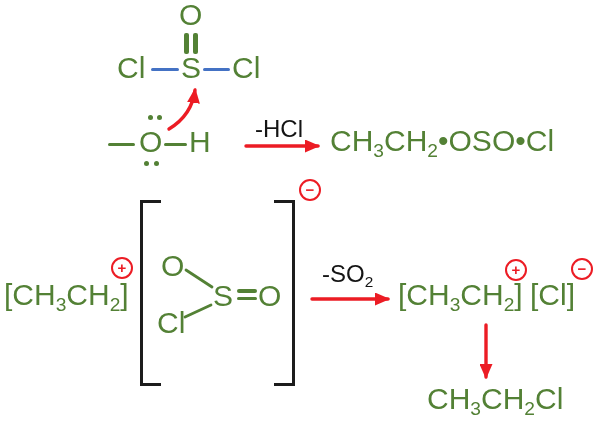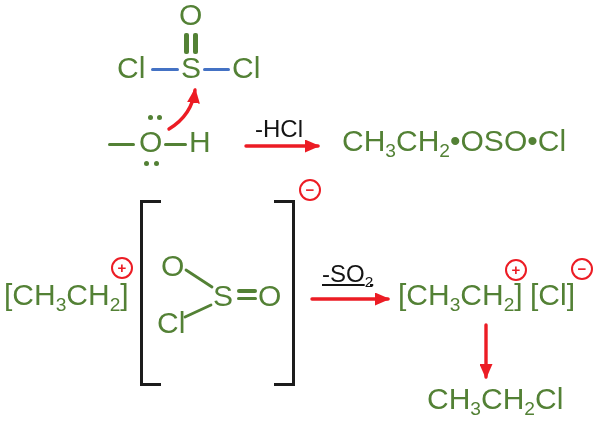--- a/index.html
+++ b/index.html
@@ -60,36 +60,36 @@
   <div class="bond" style="left:108px;top:143px;width:27px;height:3.4px;"></div>
   <span class="txt f30" style="left:139px;top:127px;">O</span>
   <div class="bond" style="left:164px;top:143px;width:23px;height:3.4px;"></div>
   <span class="txt f30" style="left:189px;top:127px;">H</span>
   <div class="dot" style="left:148px;top:115px;"></div>
   <div class="dot" style="left:157px;top:115px;"></div>
   <div class="dot" style="left:144px;top:161px;"></div>
   <div class="dot" style="left:154px;top:161px;"></div>
 
   <span class="txt f24 black" style="left:255px;top:117px;">-HCl</span>
-  <span class="txt f30" style="left:342px;top:126px;"><span>CH</span><span class="sub">3</span><span>CH</span><span class="sub">2</span><span>•OSO•Cl</span></span>
+  <span class="txt f30" style="left:330px;top:126px;"><span>CH</span><span class="sub">3</span><span>CH</span><span class="sub">2</span><span>•OSO•Cl</span></span>
 
   <span class="txt f30" style="left:4px;top:280px;"><span>[CH</span><span class="sub">3</span><span>CH</span><span class="sub">2</span><span>]</span></span>
   <span class="badge" style="left:111px;top:257px;">+</span>
 
   <div class="bracket left" style="left:140px;top:200px;"></div>
   <div class="bracket right" style="left:274px;top:200px;"></div>
   <span class="badge" style="left:299px;top:179px;">−</span>
   <span class="txt f30" style="left:161px;top:251px;">O</span>
   <span class="txt f30" style="left:213px;top:281px;">S</span>
   <div class="bond" style="left:237px;top:289px;width:20px;height:3.5px;"></div>
   <div class="bond" style="left:237px;top:296.5px;width:20px;height:3.5px;"></div>
   <span class="txt f30" style="left:258px;top:281px;">O</span>
   <span class="txt f30" style="left:157px;top:308px;">Cl</span>
 
-  <span class="txt f24 black" style="left:322px;top:262px;text-decoration:underline;"><span>-SO</span><span class="sub">2</span></span>
+  <span class="txt f24 black" style="left:322px;top:262px;"><span>-SO</span><span class="sub">2</span></span>
   <span class="txt f30" style="left:398px;top:280px;"><span>[CH</span><span class="sub">3</span><span>CH</span><span class="sub">2</span><span>]</span></span>
   <span class="badge" style="left:505px;top:259px;">+</span>
   <span class="txt f30" style="left:530px;top:280px;">[Cl]</span>
   <span class="badge" style="left:571px;top:258px;">−</span>
 
   <span class="txt f30" style="left:427px;top:384px;"><span>CH</span><span class="sub">3</span><span>CH</span><span class="sub">2</span><span>Cl</span></span>
 
 </div>
 
 </body></html>

